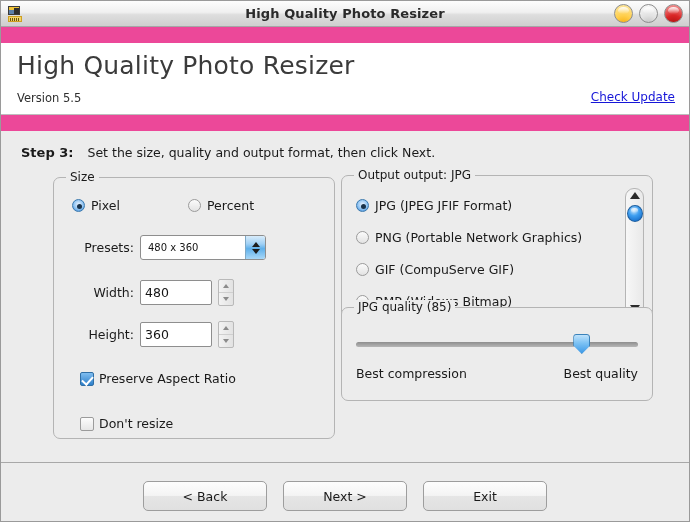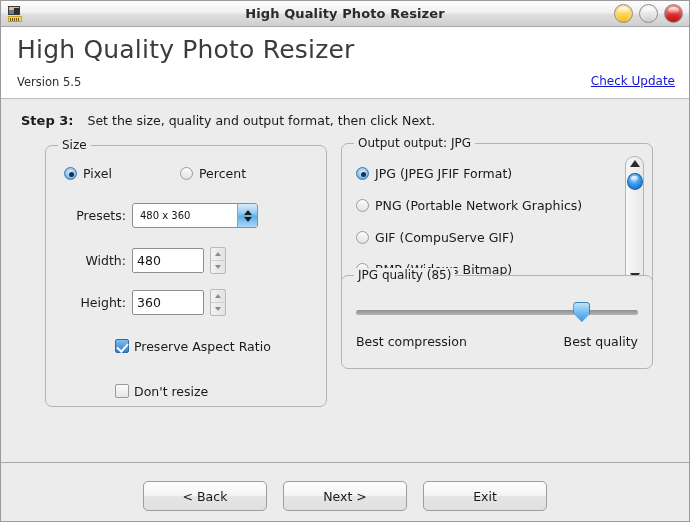--- a/index.html
+++ b/index.html
@@ -7,23 +7,23 @@
   body {
     width: 690px; height: 522px;
     font-family: "DejaVu Sans", "Liberation Sans", sans-serif;
     background: #ececec;
     overflow: hidden;
     -webkit-font-smoothing: antialiased;
   }
   .window {
     width: 690px; height: 522px;
     position: relative;
-    background: #701a75;
+    background: #ec4899;
     border: 1px solid #9a9a9a;
-    display: flex; flex-direction: column;
+    display: flex; flex-direction: column; gap: 16px;
   }
 
   
   .titlebar {
     height: 26px; flex: 0 0 26px;
     background: linear-gradient(180deg,#fdfdfd 0%,#f0f0f0 45%,#dedede 55%,#cfcfcf 100%);
     border-bottom: 1px solid #a6a6a6;
     display: flex; align-items: center;
     position: relative;
   }
@@ -91,21 +91,21 @@
     position: absolute;
     border: 1px solid #b4b4b4;
     border-radius: 7px;
     background: #ececec;
   }
   .group > .legend {
     position: absolute; top: -8px; left: 12px;
     background: #ececec; padding: 0 4px;
     font-size: 12px; color: #1a1a1a;
   }
-  #size-group   { left: 44px;  top: 46px;  width: 282px; height: 262px; }
+  #size-group   { left: 52px;  top: 46px;  width: 282px; height: 262px; }
   #format-group { left: 340px; top: 44px;  width: 312px; height: 155px; }
   #quality-group{ left: 340px; top: 176px; width: 312px; height: 94px; }
 
   
   .radio-row { position: absolute; display: flex; align-items: center; cursor: default; }
   .radio {
     width: 13px; height: 13px; border-radius: 50%; flex: 0 0 13px;
     background: linear-gradient(180deg,#fbfbfb,#e3e3e3);
     border: 1px solid #9b9b9b;
     position: relative; margin-right: 6px;
@@ -114,21 +114,21 @@
     background: radial-gradient(circle at 50% 40%, #eaf4ff 0%, #8fc3f2 55%, #2f7fd0 100%);
     border-color: #3a79ae;
   }
   .radio.on::after {
     content:""; position:absolute; left:4px; top:4px;
     width:5px; height:5px; border-radius:50%; background:#18324a;
   }
   .radio-label { font-size: 12.5px; color: #1a1a1a; white-space: nowrap; }
 
   
-  .check-row { position: absolute; display: flex; align-items: flex-start; margin-left: 43px; }
+  .check-row { position: absolute; display: flex; align-items: flex-end; }
   .checkbox {
     width: 14px; height: 14px; flex: 0 0 14px; margin-right: 5px;
     border: 1px solid #9b9b9b; border-radius: 2px;
     background: linear-gradient(180deg,#fcfcfc,#e6e6e6);
     position: relative;
   }
   .checkbox.on {
     background: linear-gradient(180deg,#7fbdf0,#2e7fc9);
     border-color: #2f6ea5;
   }

